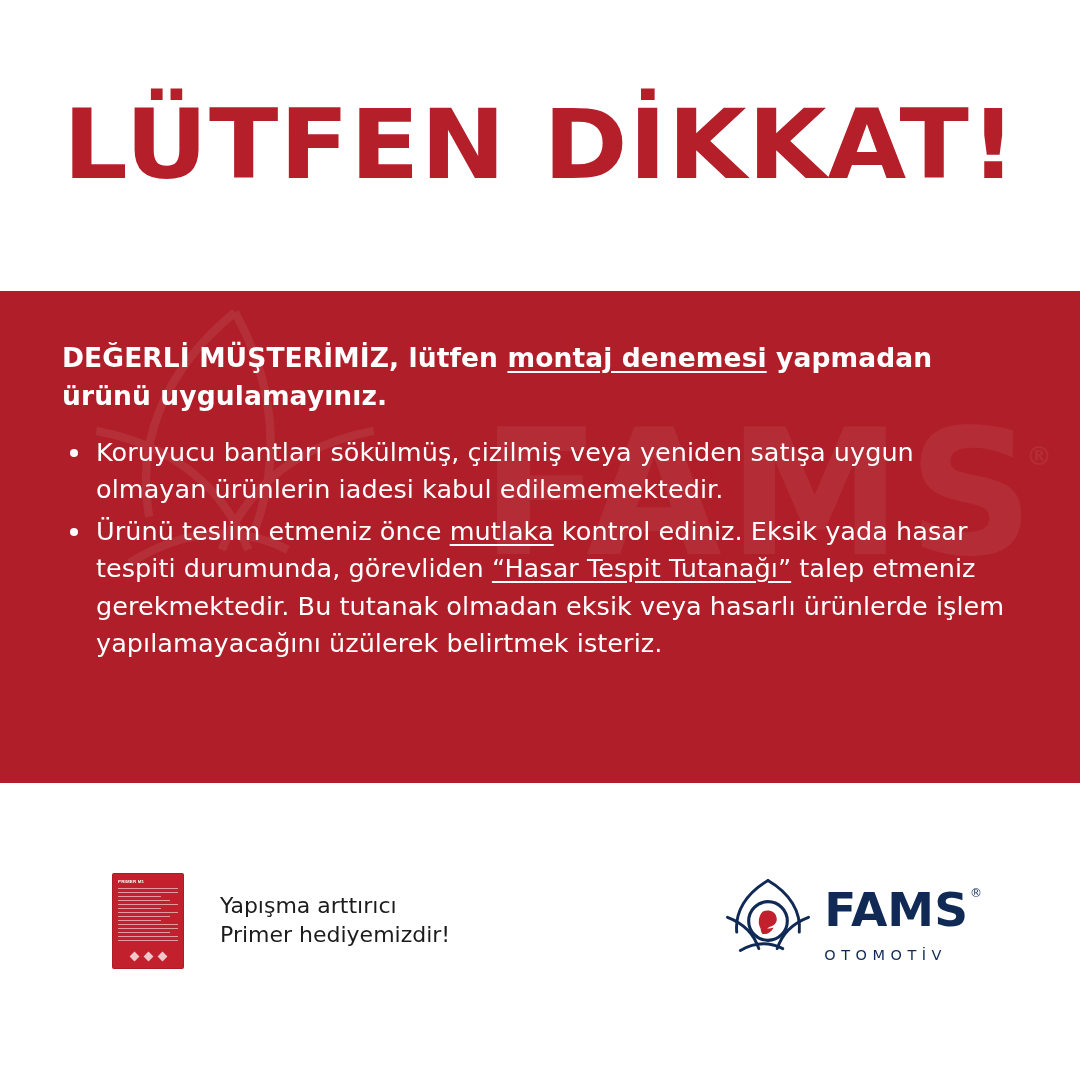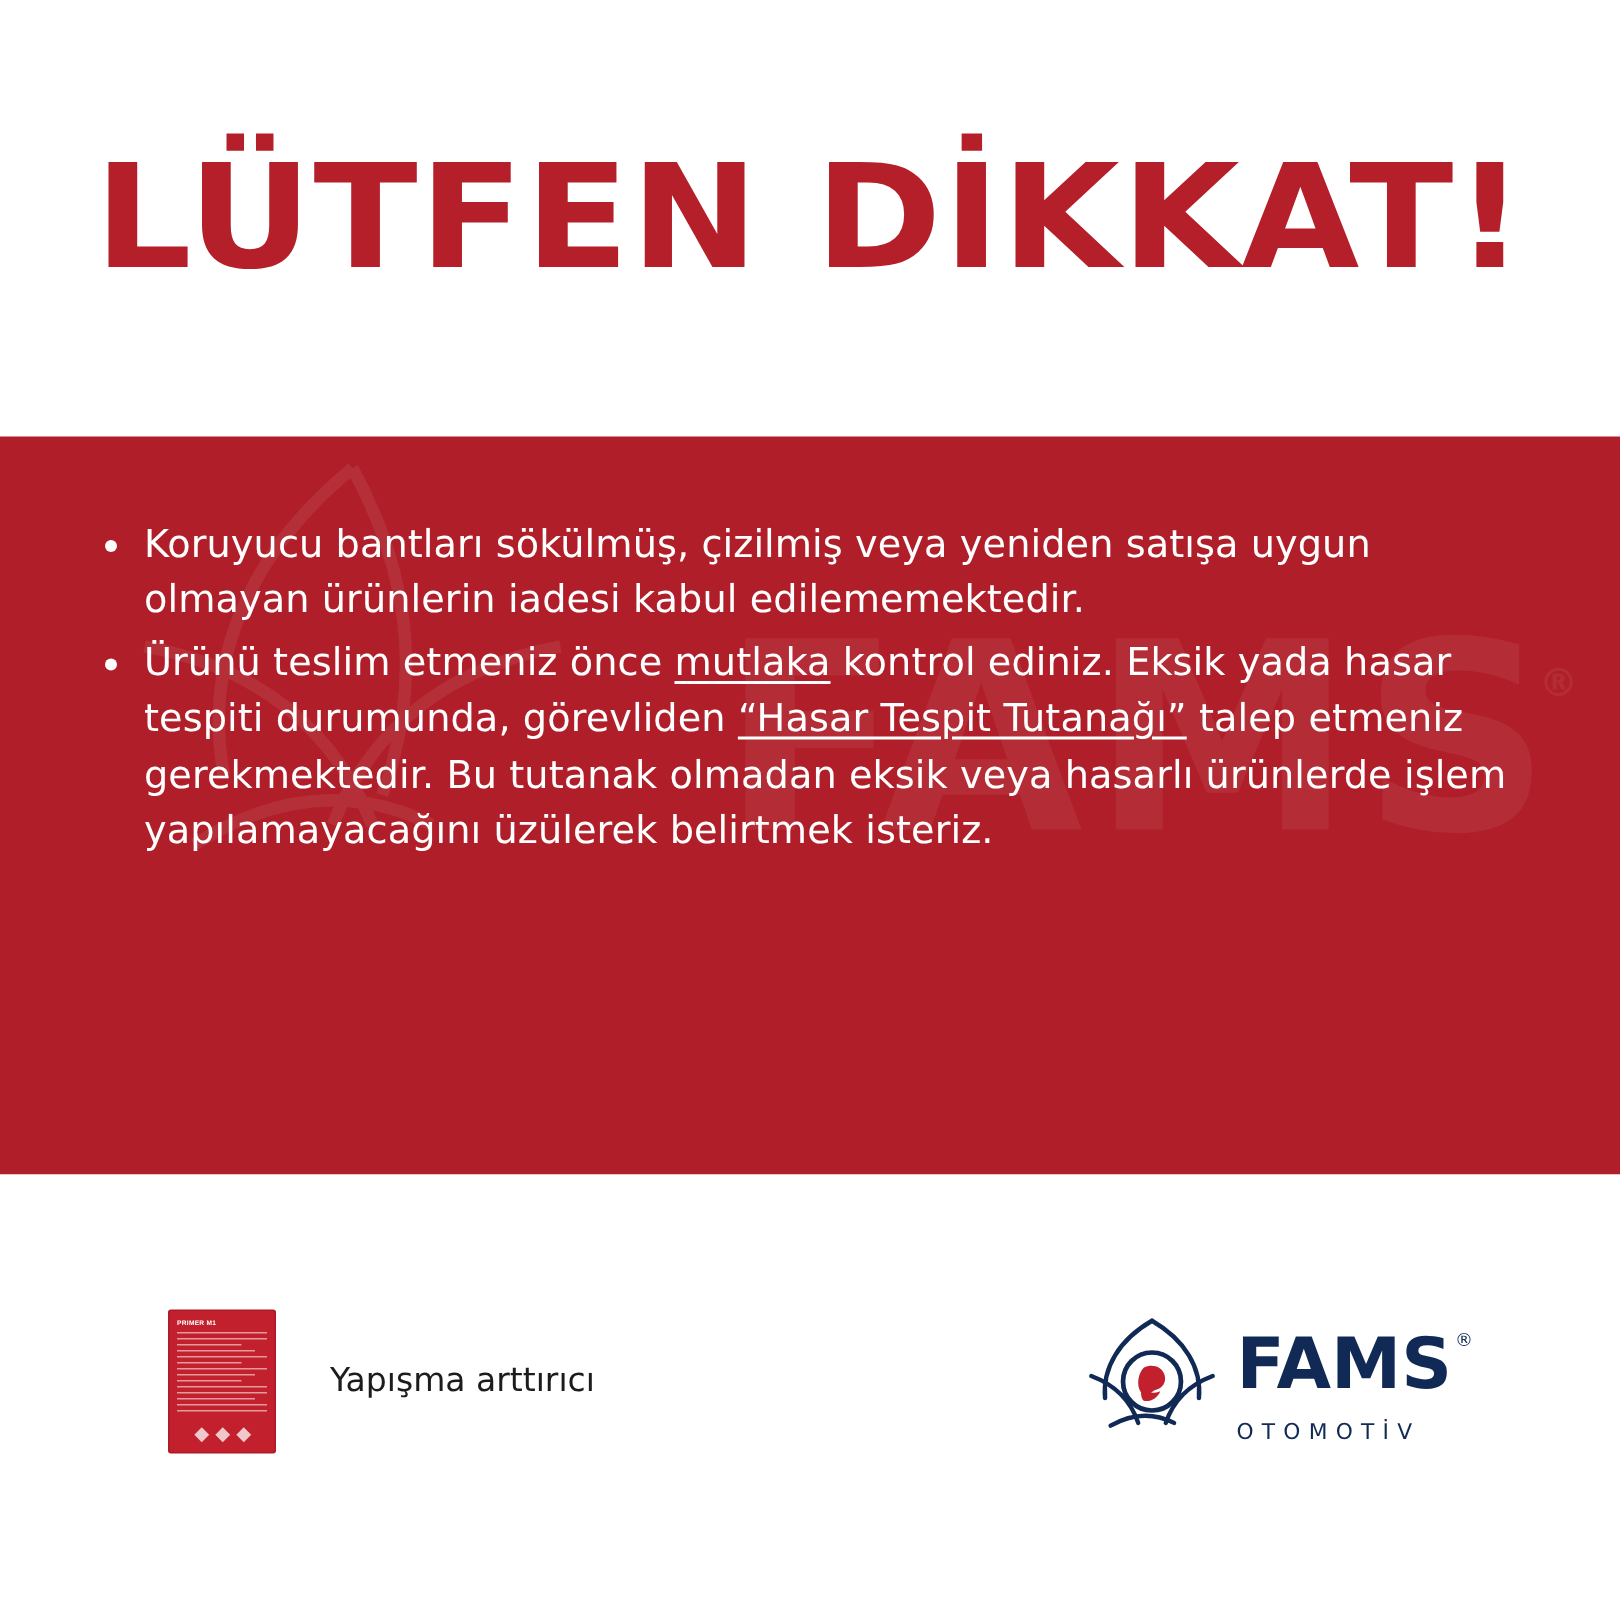--- a/index.html
+++ b/index.html
@@ -276,20 +276,21 @@
         <path d="M8 40 C30 44 46 56 54 76"></path>
         <path d="M92 40 C70 44 54 56 46 76"></path>
         <path d="M18 80 C34 70 50 68 66 76"></path>
       </g>
     </svg>
 
     <div class="wm wm-fams">FAMS</div>
     <div class="wm wm-reg">®</div>
 
     <div class="panel-inner">
+      <p class="lead"><span>DEĞERLİ MÜŞTERİMİZ,</span><span> lütfen </span><span class="u">montaj denemesi</span><span> yapmadan ürünü uygulamayınız.</span></p>
 
       <ul class="bullets">
         <li><span>Koruyucu bantları sökülmüş, çizilmiş veya yeniden satışa uygun olmayan ürünlerin iadesi kabul edilememektedir.</span></li>
         <li><span>Ürünü teslim etmeniz önce </span><span class="u">mutlaka</span><span> kontrol ediniz. Eksik yada hasar tespiti durumunda, görevliden </span><span class="u">“Hasar Tespit Tutanağı”</span><span> talep etmeniz gerekmektedir. Bu tutanak olmadan eksik veya hasarlı ürünlerde işlem yapılamayacağını üzülerek belirtmek isteriz.</span></li>
       </ul>
     </div>
   </div>
 
   <div class="footer">
 
@@ -313,20 +314,21 @@
             <i></i>
         </div>
         <div class="s-diamonds">
           <b></b>
             <b></b>
             <b></b>
         </div>
       </div>
       <div class="primer-text">
         <div>Yapışma arttırıcı</div>
+        <div>Primer hediyemizdir!</div>
       </div>
     </div>
 
     <div class="brand-block">
       <div class="brand-mark">
         <svg viewBox="0 0 100 100" width="92" height="92" aria-hidden="true">
           <g fill="none" stroke="#102a55" stroke-width="3.2" stroke-linecap="round">
             <path d="M50 6 C26 20 14 40 16 62"></path>
             <path d="M50 6 C74 20 86 40 84 62"></path>
             <path d="M6 46 C22 52 34 62 40 80"></path>

